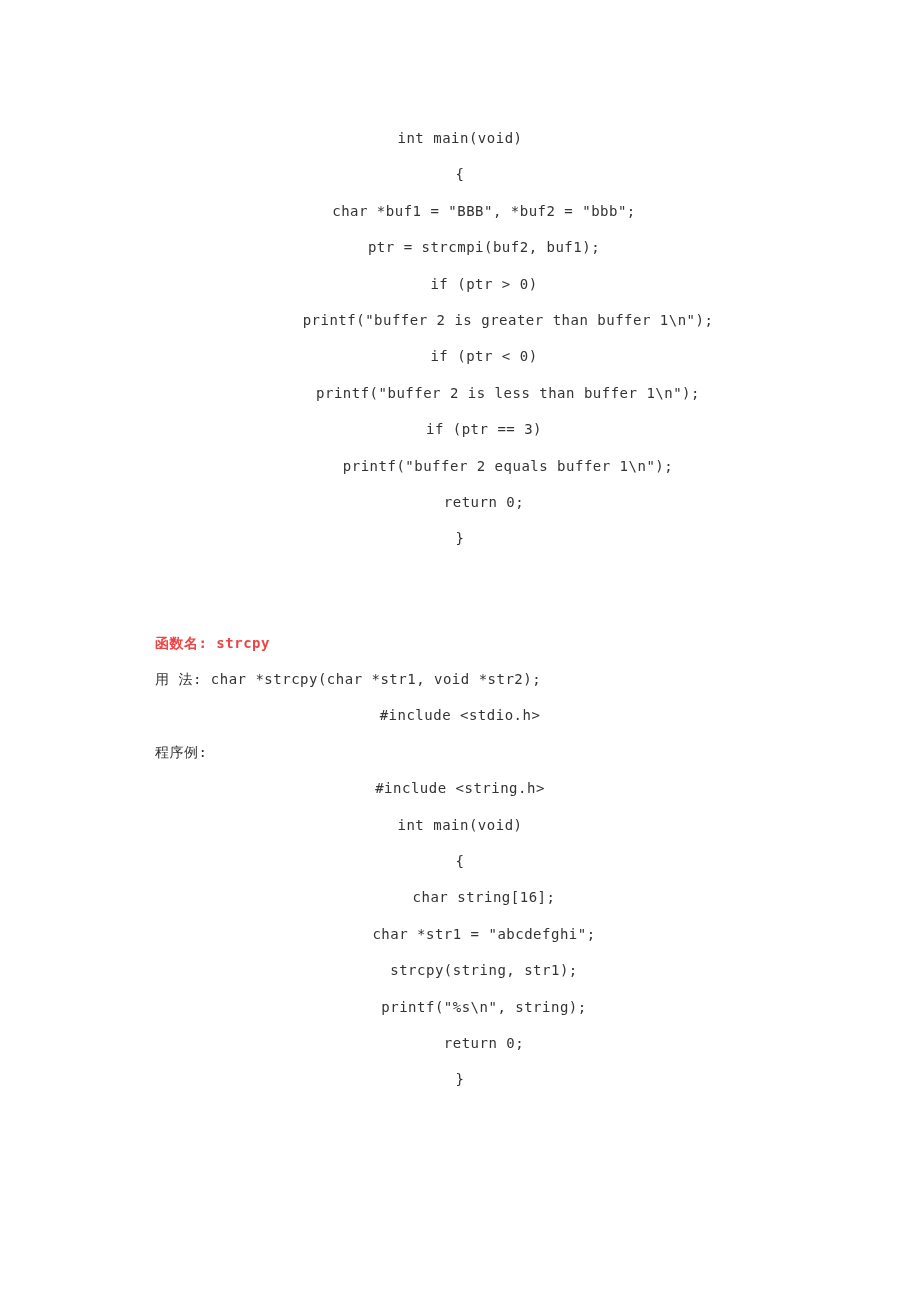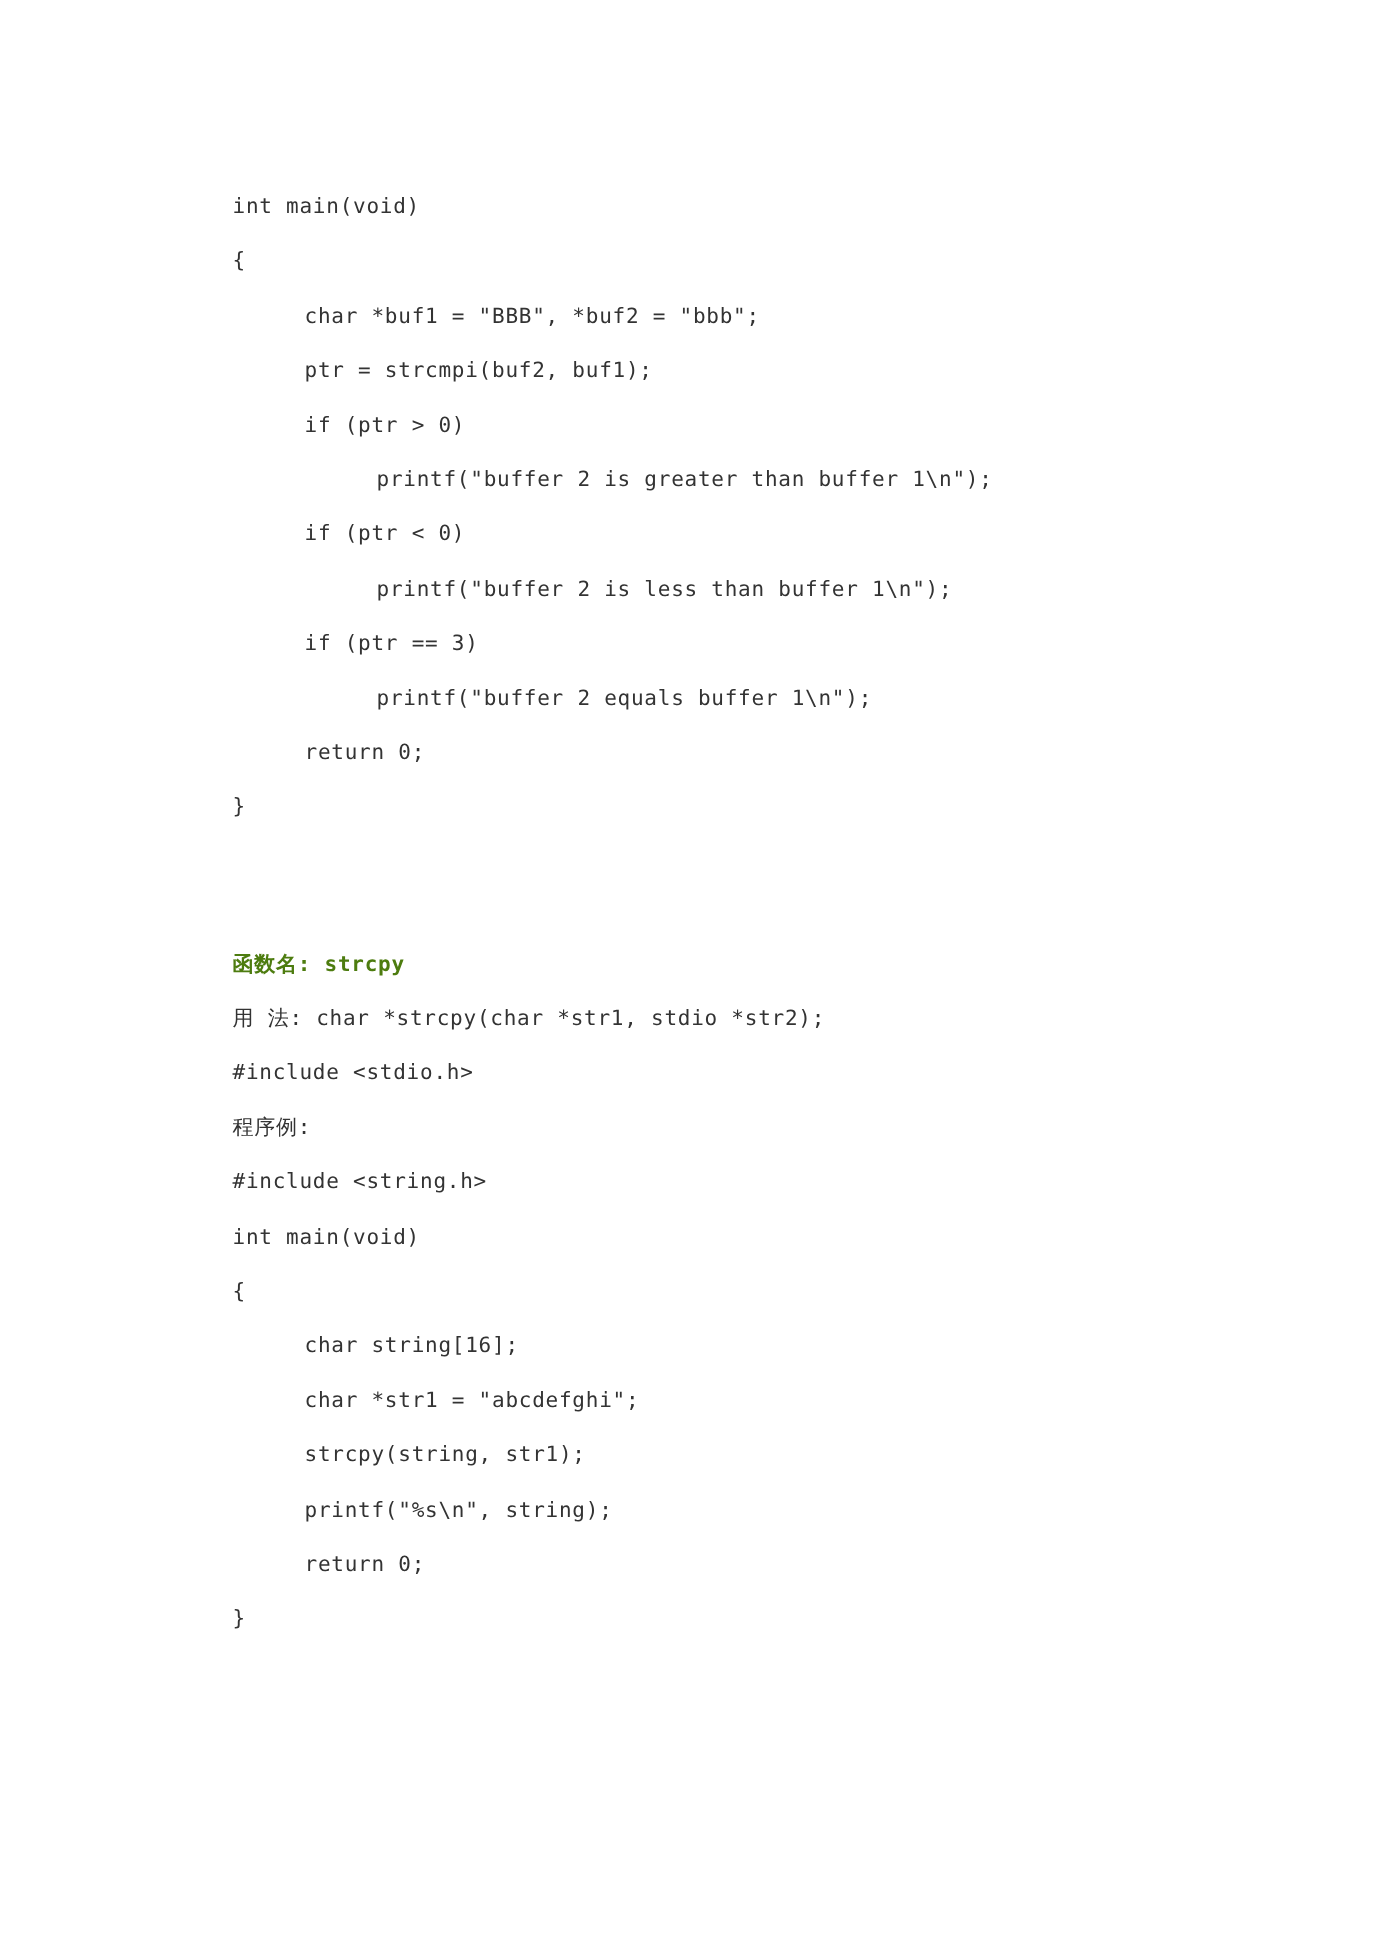--- a/index.html
+++ b/index.html
@@ -17,22 +17,22 @@
   color: #333333;
 }
 .line {
   line-height: 2.6;
   white-space: pre;
   letter-spacing: 0.5px;
 }
 .indent1 { padding-left: 48px; }
 .indent2 { padding-left: 96px; }
 .spacer-md { height: 68px; }
-.bold { font-weight: bold; color: #4d7c0f; }
-.mono { font-family: "SimSun", "NSimSun", monospace; }
+.bold { font-weight: bold; color: #ef4444; }
+.mono { font-family: "SimSun", "NSimSun", monospace; text-align: center; }
 </style>
 </head>
 <body>
 
 <div class="page">
 
   <div class="line mono">int main(void)</div>
   <div class="line mono">{</div>
   <div class="line mono indent1">char *buf1 = "BBB", *buf2 = "bbb";</div>
   <div class="line mono indent1">ptr = strcmpi(buf2, buf1);</div>
@@ -41,21 +41,21 @@
   <div class="line mono indent1">if (ptr &lt; 0)</div>
   <div class="line mono indent2">printf("buffer 2 is less than buffer 1\n");</div>
   <div class="line mono indent1">if (ptr == 3)</div>
   <div class="line mono indent2">printf("buffer 2 equals buffer 1\n");</div>
   <div class="line mono indent1">return 0;</div>
   <div class="line mono">}</div>
 
   <div class="spacer-md"></div>
 
   <div class="line bold">函数名: strcpy</div>
-  <div class="line">用 法: char *strcpy(char *str1, stdio *str2);</div>
+  <div class="line">用 法: char *strcpy(char *str1, void *str2);</div>
   <div class="line mono">#include &lt;stdio.h&gt;</div>
 
   <div class="line">程序例:</div>
   <div class="line mono">#include &lt;string.h&gt;</div>
   <div class="line mono">int main(void)</div>
   <div class="line mono">{</div>
   <div class="line mono indent1">char string[16];</div>
   <div class="line mono indent1">char *str1 = "abcdefghi";</div>
   <div class="line mono indent1">strcpy(string, str1);</div>
   <div class="line mono indent1">printf("%s\n", string);</div>

